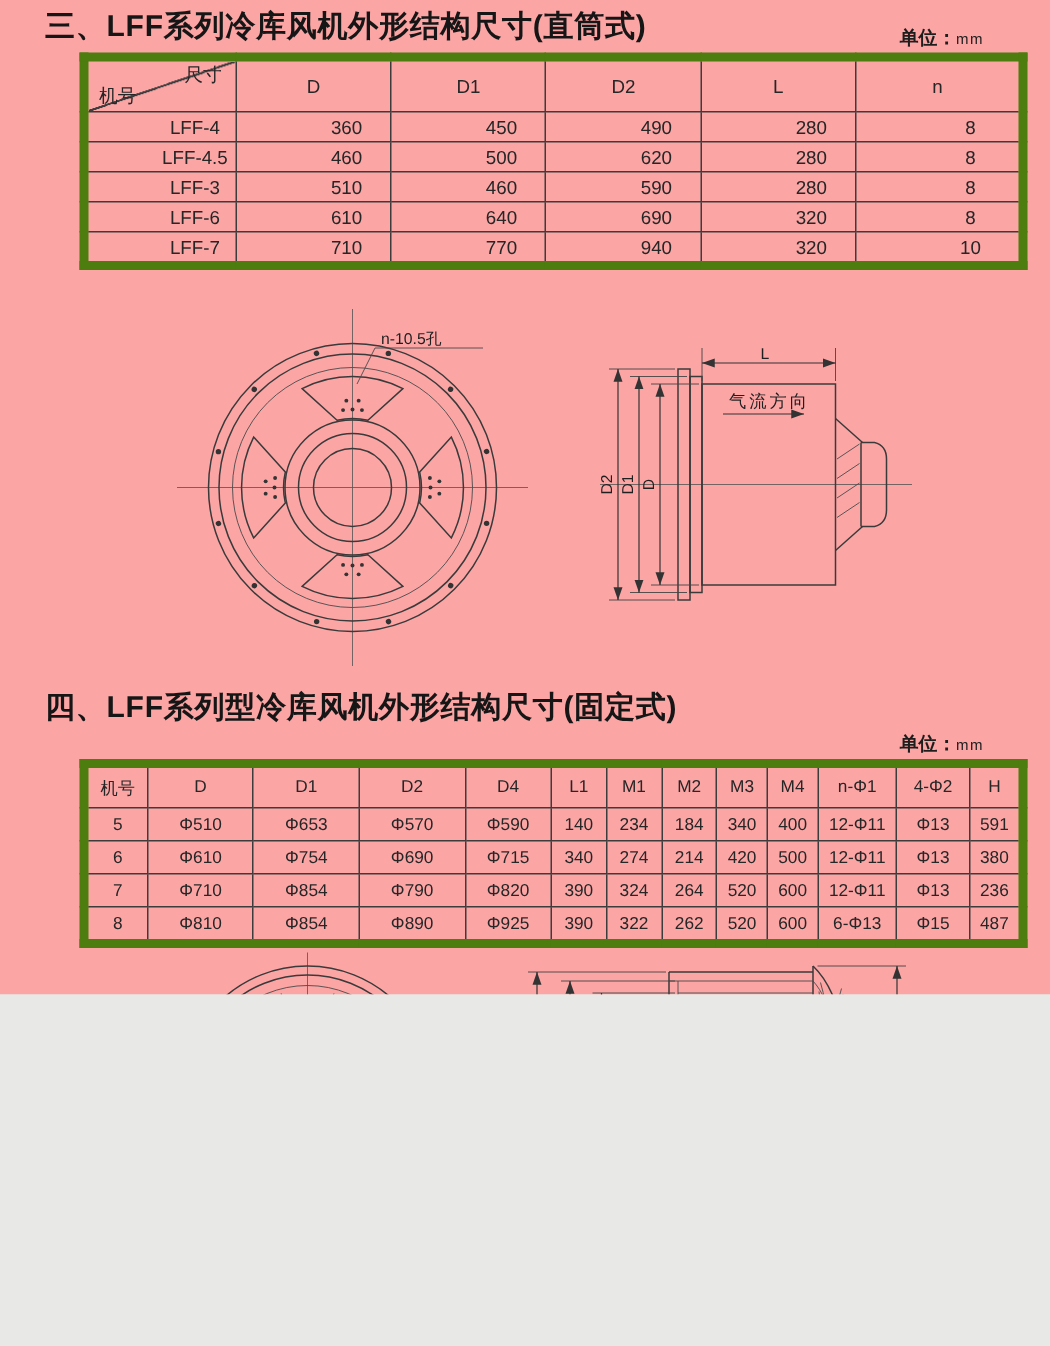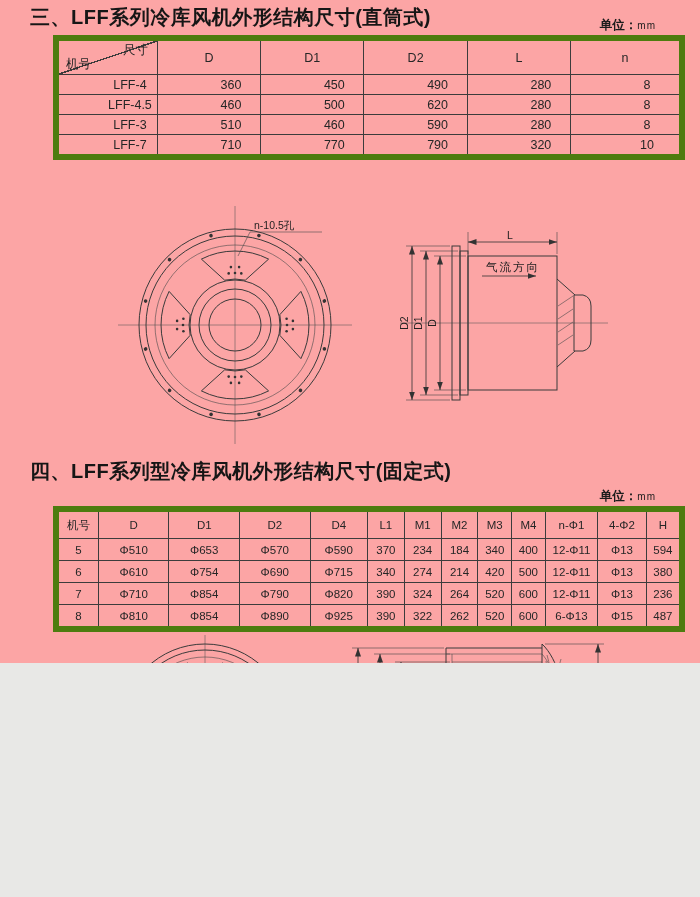--- a/index.html
+++ b/index.html
@@ -91,24 +91,32 @@
           </tr>
           <tr>
             <td>LFF-3</td>
             <td>510</td>
             <td>460</td>
             <td>590</td>
             <td>280</td>
             <td>8</td>
           </tr>
           <tr>
+            <td>LFF-6</td>
+            <td>610</td>
+            <td>640</td>
+            <td>690</td>
+            <td>320</td>
+            <td>8</td>
+          </tr>
+          <tr>
             <td>LFF-7</td>
             <td>710</td>
             <td>770</td>
-            <td>790</td>
+            <td>940</td>
             <td>320</td>
             <td>10</td>
           </tr>
         </tbody>
     </table>
   </div>
 
   <svg style="top:198px;" width="700" height="252" viewBox="0 0 700 252">
     <defs>
       <marker id="arE1" markerWidth="10" markerHeight="8" refX="8.5" refY="4" orient="auto" markerUnits="userSpaceOnUse">
@@ -246,28 +254,28 @@
             <th>H</th>
           </tr>
       </thead>
       <tbody>
           <tr>
             <td>5</td>
             <td>Φ510</td>
             <td>Φ653</td>
             <td>Φ570</td>
             <td>Φ590</td>
-            <td>370</td>
+            <td>140</td>
             <td>234</td>
             <td>184</td>
             <td>340</td>
             <td>400</td>
             <td>12-Φ11</td>
             <td>Φ13</td>
-            <td>594</td>
+            <td>591</td>
           </tr>
           <tr>
             <td>6</td>
             <td>Φ610</td>
             <td>Φ754</td>
             <td>Φ690</td>
             <td>Φ715</td>
             <td>340</td>
             <td>274</td>
             <td>214</td>

